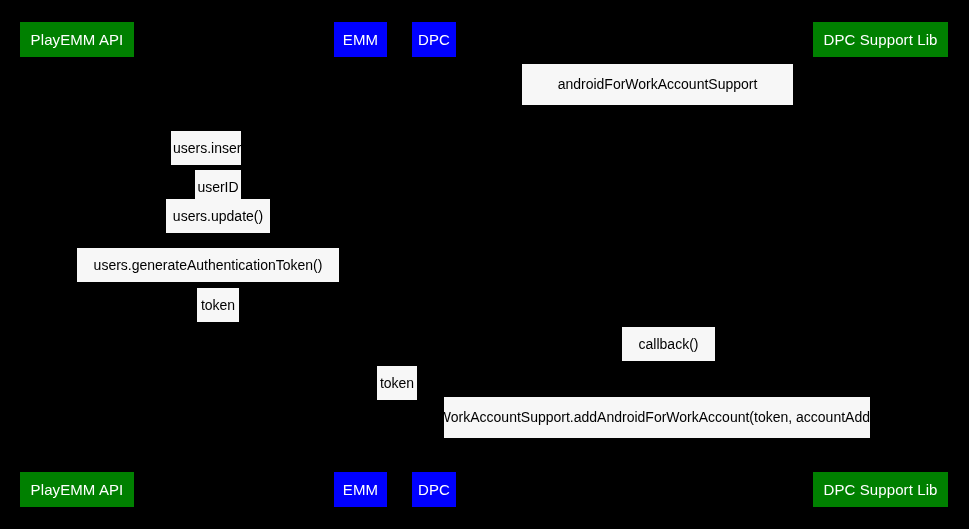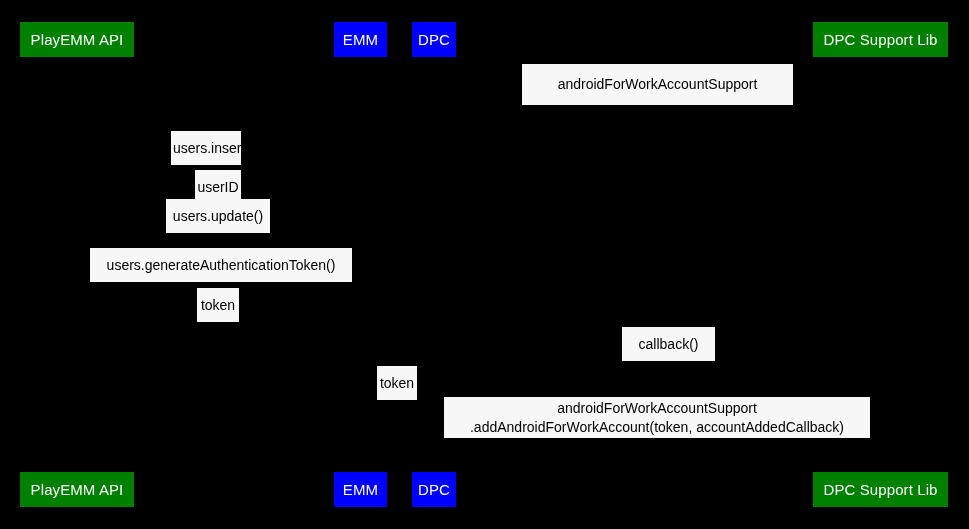--- a/index.html
+++ b/index.html
@@ -43,21 +43,20 @@
   .msg-label {
     position: absolute;
     box-sizing: border-box;
     background: #f7f7f7;
     color: #000000;
     font-size: 14px;
     line-height: 19px;
     text-align: center;
     white-space: pre;
     display: flex;
-    flex-direction: column;
     align-items: center;
     justify-content: center;
     padding: 17px 2px;
   }
   .msg-label .line {
     display: block;
     width: 100%;
   }
   .msg-label.single {
     line-height: 19px;
@@ -88,18 +87,18 @@
     <div class="lifeline-box" style="left: 403px; top: 472px; width: 44px; height: 35px; background: rgb(0, 0, 255);">
       <span>DPC</span>
     </div>
     <div class="lifeline-box" style="left: 804px; top: 472px; width: 135px; height: 35px; background: rgb(0, 128, 0);">
       <span>DPC Support Lib</span>
     </div>
     <div class="msg-label" style="left: 513px; top: 64px; width: 271px; height: 41px;"><span class="line">androidForWorkAccountSupport</span></div>
     <div class="msg-label single" style="left: 162px; top: 131px; width: 70px; height: 23px;"><span class="line">users.insert()</span></div>
     <div class="msg-label single" style="left: 186px; top: 170px; width: 46px; height: 23px;"><span class="line">userID</span></div>
     <div class="msg-label single" style="left: 157px; top: 199px; width: 104px; height: 23px;"><span class="line">users.update()</span></div>
-    <div class="msg-label single" style="left: 81px; top: 248px; width: 262px; height: 34px;"><span class="line">users.generateAuthenticationToken()</span></div>
+    <div class="msg-label single" style="left: 68px; top: 248px; width: 262px; height: 34px;"><span class="line">users.generateAuthenticationToken()</span></div>
     <div class="msg-label single" style="left: 188px; top: 288px; width: 42px; height: 23px;"><span class="line">token</span></div>
     <div class="msg-label single" style="left: 613px; top: 327px; width: 93px; height: 23px;"><span class="line">callback()</span></div>
     <div class="msg-label single" style="left: 368px; top: 366px; width: 40px; height: 23px;"><span class="line">token</span></div>
     <div class="msg-label" style="left: 435px; top: 397px; width: 426px; height: 41px;"><span class="line">androidForWorkAccountSupport</span><span class="line">.addAndroidForWorkAccount(token, accountAddedCallback)</span></div>
   </div>
 
 </body></html>

